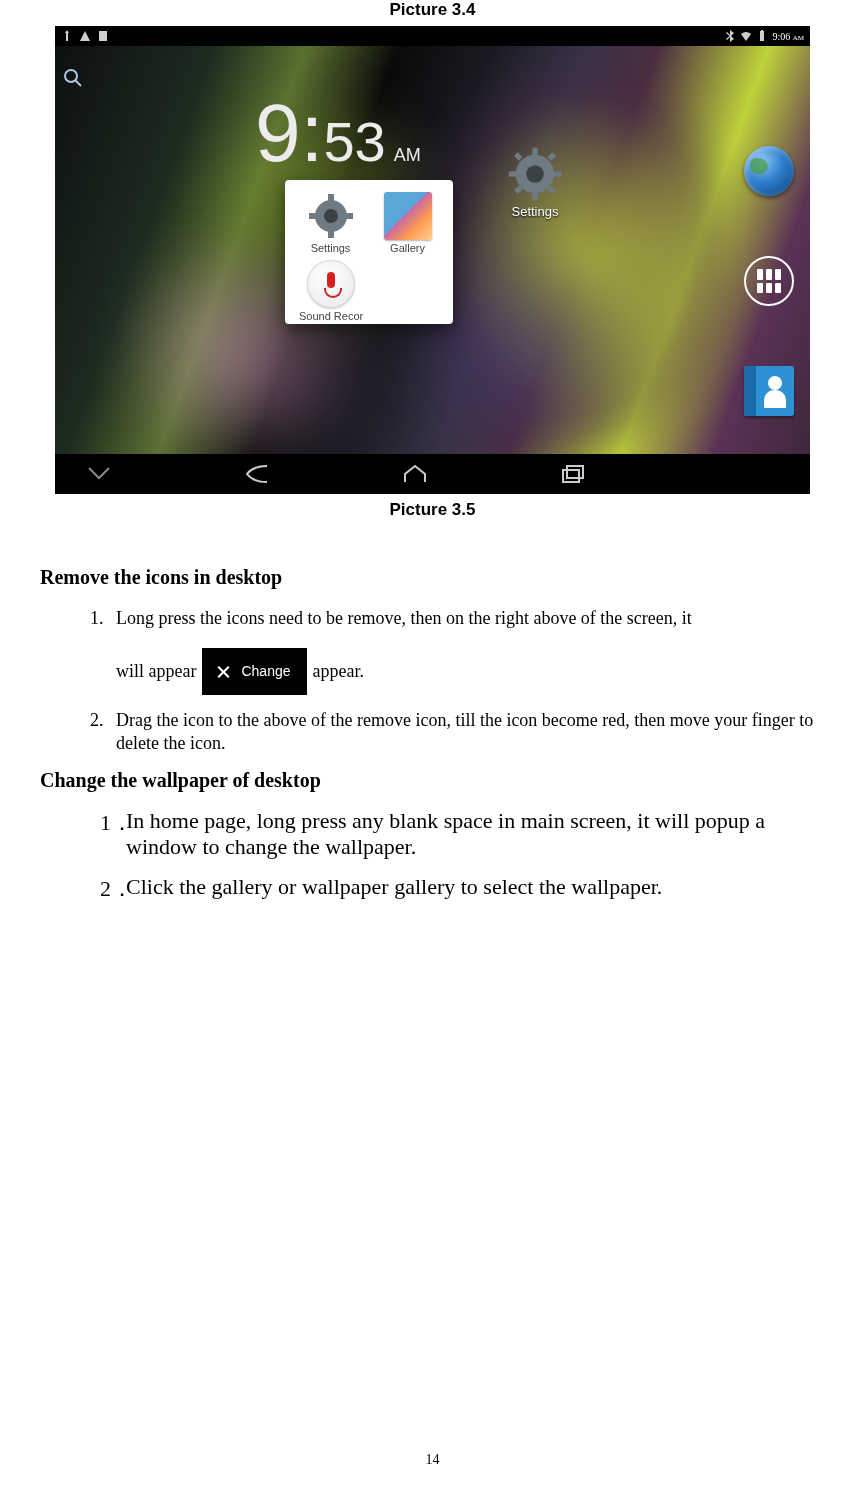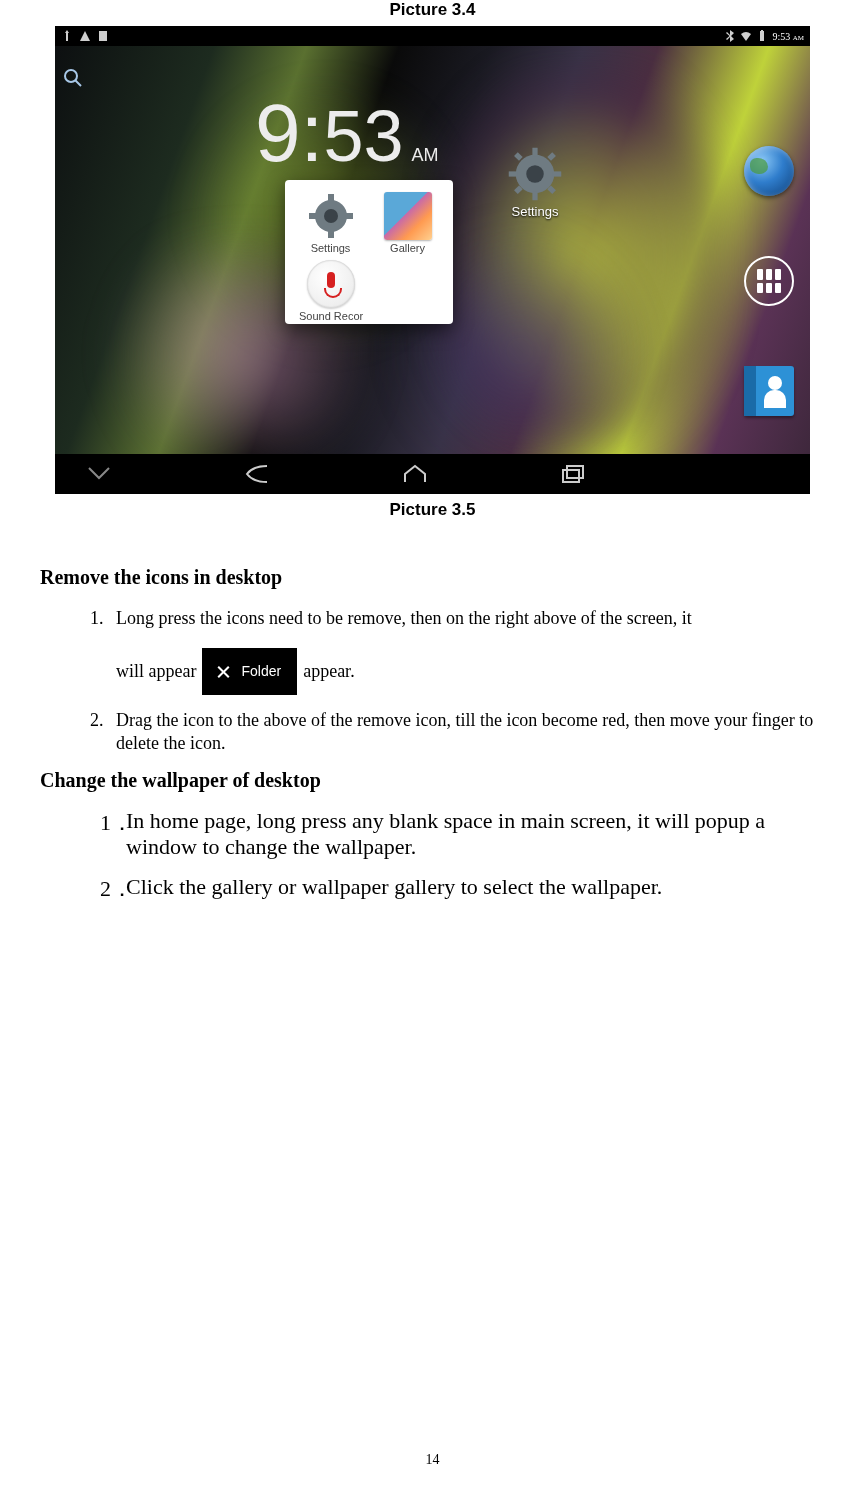--- a/index.html
+++ b/index.html
@@ -54,21 +54,21 @@
       position: absolute;
       top: 60px;
       left: 200px;
       color: #ececec;
       font-family: Arial, sans-serif;
       z-index: 5;
     }
     .clock-time { display: flex; align-items: baseline; }
     .clock-hour { font-size: 82px; font-weight: 300; line-height: 1; }
     .clock-colon { font-size: 82px; font-weight: 300; }
-    .clock-min { font-size: 72px; font-weight: 200; line-height: 1; }
+    .clock-min { font-size: 56px; font-weight: 200; line-height: 1; }
     .clock-ampm { font-size: 18px; margin-left: 8px; }
     
     .side-settings {
       position: absolute;
       top: 120px;
       right: 243px;
       width: 64px;
       text-align: center;
       z-index: 6;
     }
@@ -309,21 +309,21 @@
                 <path d="M6 11 L11 4 Q6 0 1 4 Z" fill="#cfcfcf"></path>
               </svg>
         </span>
         <span class="stat-ic">
           <svg viewBox="0 0 12 12">
                 <rect x="4" y="1" width="4" height="10" fill="#cfcfcf"></rect>
                 <rect x="5" y="0" width="2" height="1" fill="#cfcfcf"></rect>
               </svg>
         </span>
         <span class="status-time">
-          <span>9:53</span> <span style="font-size:7px">AM</span>
+          <span>9:06</span> <span style="font-size:7px">AM</span>
         </span>
       </div>
     </div>
 
     <div class="search-corner">
       <svg viewBox="0 0 24 24">
             <circle cx="10" cy="10" r="6" stroke="#a8c8e8" stroke-width="2" fill="none"></circle>
             <line x1="14" y1="14" x2="20" y2="20" stroke="#a8c8e8" stroke-width="2"></line>
           </svg>
     </div>
@@ -435,21 +435,21 @@
 
   <div class="doc-section">
     <div class="doc-heading">Remove the icons in desktop</div>
     <ol class="ol-1">
       <li class="li1">
         <span>Long press the icons need to be remove, then on the right above of the screen, it</span>
         <div class="li-flex" style="margin-top:18px;">
           <span>will appear</span>
           <span class="remove-chip">
             <span class="x"></span>
-            <span>Folder</span>
+            <span>Change</span>
           </span>
           <span>appear.</span>
         </div>
       </li>
       <li>Drag the icon to the above of the remove icon, till the icon become red, then move your finger to delete the icon.</li>
     </ol>
     <div class="heading2">Change the wallpaper of desktop</div>
     <ol class="ol-2">
       <li>In home page, long press any blank space in main screen, it will popup a window to change the wallpaper.</li>
       <li>Click the gallery or wallpaper gallery to select the wallpaper.</li>

